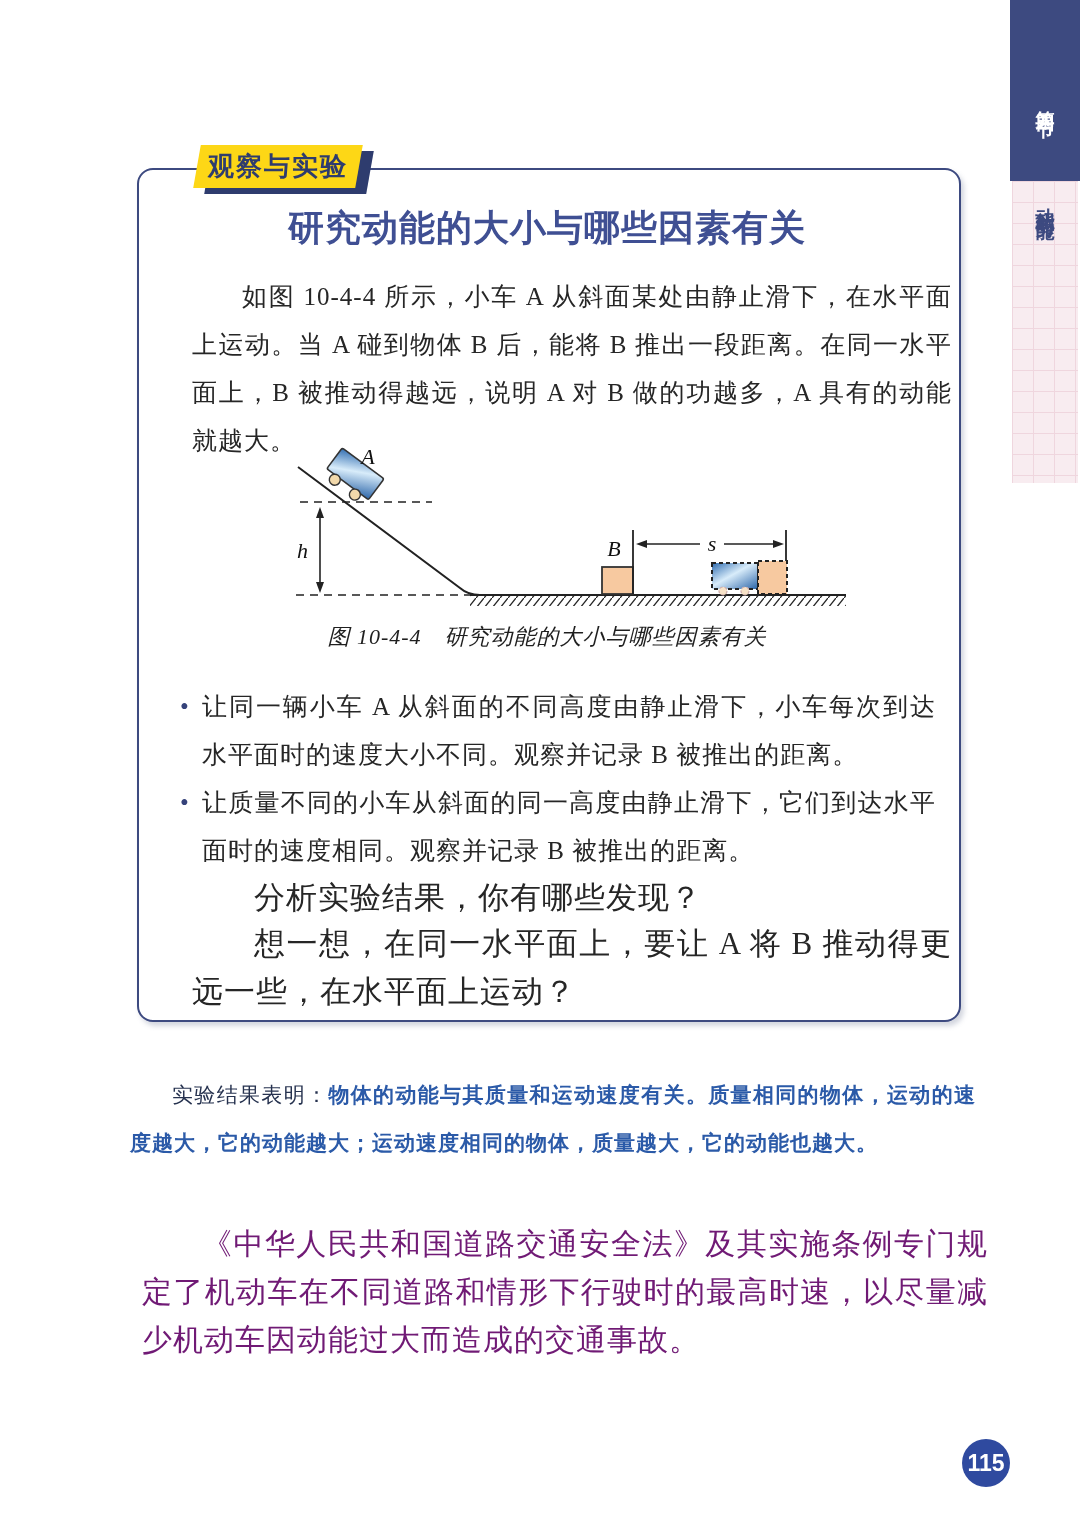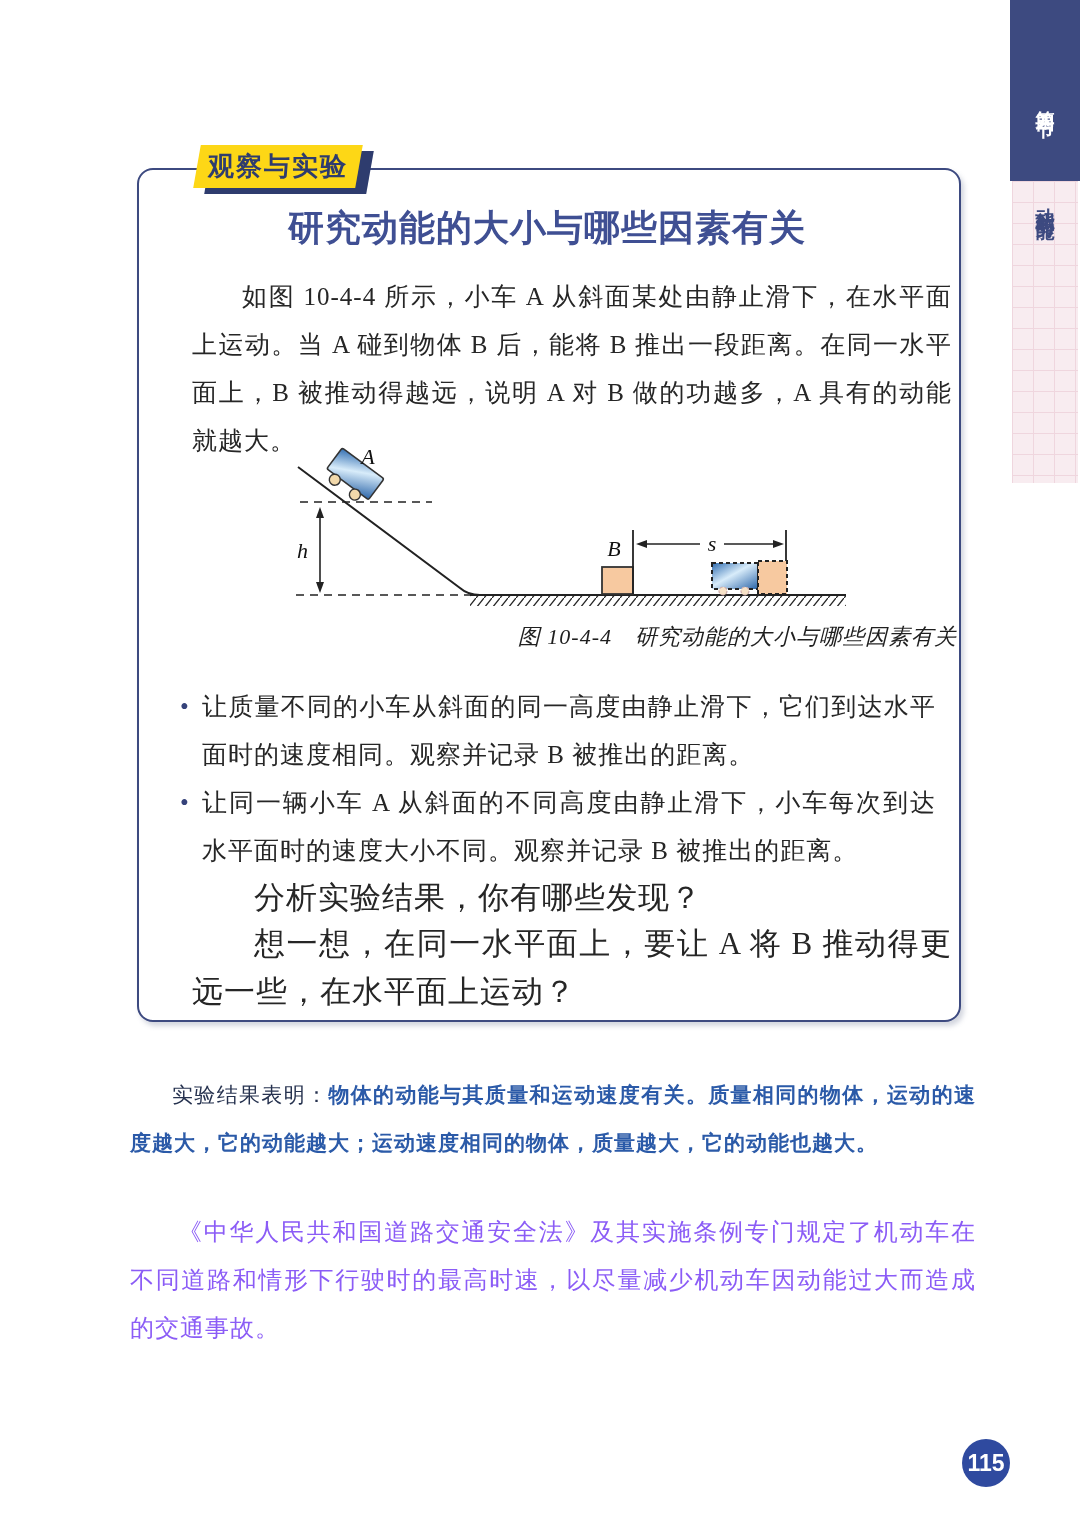--- a/index.html
+++ b/index.html
@@ -76,21 +76,21 @@
   .intro{
     position:absolute;left:176px;top:257px;width:760px;
     font-size:25px;line-height:48px;letter-spacing:1px;
     text-align:justify;text-indent:2em;margin:16px;
   }
 
   .figure-svg{position:absolute;left:140px;top:438px;}
 
   .caption{
     position:absolute;left:137px;top:622px;width:820px;
-    text-align:right;font-style:italic;
+    text-align:center;font-style:italic;
     font-size:22px;color:#1f1f1f;letter-spacing:1px;
   }
 
   .bullets{
     position:absolute;left:178px;top:683px;width:758px;
     margin:0;padding:0;list-style:none;
     font-size:25px;line-height:48px;letter-spacing:1px;text-align:justify;
   }
   .bullets li{position:relative;padding-left:24px;margin:0;}
   .bullets li::before{
@@ -111,23 +111,23 @@
     position:absolute;left:130px;top:1071px;width:846px;margin:0;
     font-size:21px;line-height:48px;letter-spacing:1px;
     text-align:justify;text-indent:2em;
   }
   .conclusion .lead{color:#26324f;}
   .conclusion .highlight{
     font-family:"Liberation Sans", sans-serif;
     font-weight:bold;color:#2b5aa8;
   }
   .law{
-    position:absolute;left:130px;top:1208px;width:846px;margin:0;
-    font-size:24px;line-height:48px;letter-spacing:1px;
-    text-align:justify;text-indent:2em;color:#8b5cf6;
+    position:absolute;left:130px;top:1208px;width:846px;margin:12px;
+    font-size:30px;line-height:48px;letter-spacing:1px;
+    text-align:justify;text-indent:2em;color:#701a75;
   }
 
   .page-number{
     position:absolute;left:962px;top:1439px;width:48px;height:48px;
     border-radius:50%;background:#2f4a9f;
     display:flex;align-items:center;justify-content:center;
     font-family:"Liberation Sans", sans-serif;
     font-weight:bold;font-size:23px;color:#ffffff;
   }
 
@@ -208,22 +208,22 @@
       <rect x="572" y="125" width="46" height="26" fill="url(#cartGrad)" stroke="#222" stroke-width="2" stroke-dasharray="4,3"></rect>
       <circle cx="583" cy="153" r="4" fill="#f8e3c8" stroke="#caa" stroke-width="1.2" stroke-dasharray="3,2"></circle>
       <circle cx="605" cy="153" r="4" fill="#f8e3c8" stroke="#caa" stroke-width="1.2" stroke-dasharray="3,2"></circle>
     </g>
     <rect x="618" y="123" width="29" height="33" fill="#f7c9a0" stroke="#222" stroke-width="2" stroke-dasharray="4,3"></rect>
   </svg>
 
   <div class="caption">图 10-4-4　研究动能的大小与哪些因素有关</div>
 
   <ul class="bullets">
+    <li>让同一辆小车 A 从斜面的不同高度由静止滑下，小车每次到达水平面时的速度大小不同。观察并记录 B 被推出的距离。</li>
     <li>让质量不同的小车从斜面的同一高度由静止滑下，它们到达水平面时的速度相同。观察并记录 B 被推出的距离。</li>
-    <li>让同一辆小车 A 从斜面的不同高度由静止滑下，小车每次到达水平面时的速度大小不同。观察并记录 B 被推出的距离。</li>
   </ul>
 
   <p class="question q1">分析实验结果，你有哪些发现？</p>
   <p class="question q2">想一想，在同一水平面上，要让 A 将 B 推动得更远一些，在水平面上运动？</p>
 
   <p class="conclusion"><span class="lead">实验结果表明：</span><span class="highlight">物体的动能与其质量和运动速度有关。质量相同的物体，运动的速度越大，它的动能越大；运动速度相同的物体，质量越大，它的动能也越大。</span></p>
 
   <p class="law">《中华人民共和国道路交通安全法》及其实施条例专门规定了机动车在不同道路和情形下行驶时的最高时速，以尽量减少机动车因动能过大而造成的交通事故。</p>
 
   <div class="page-number">

